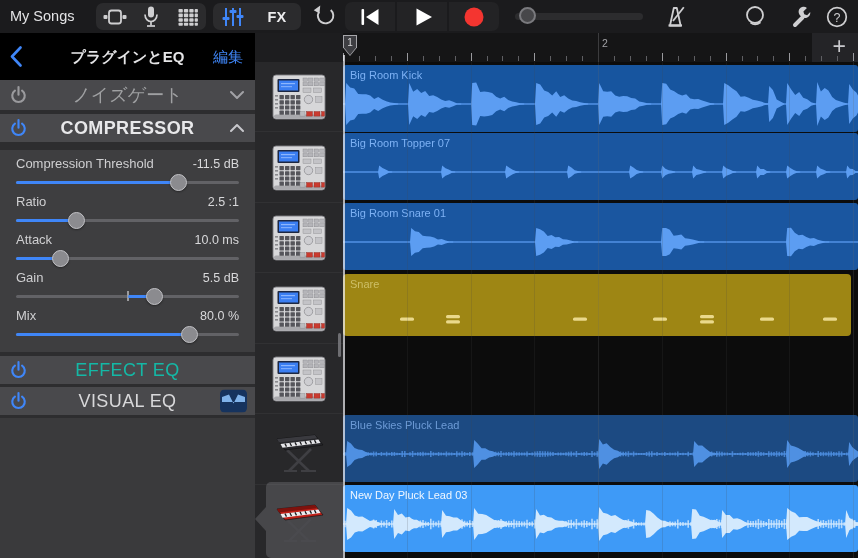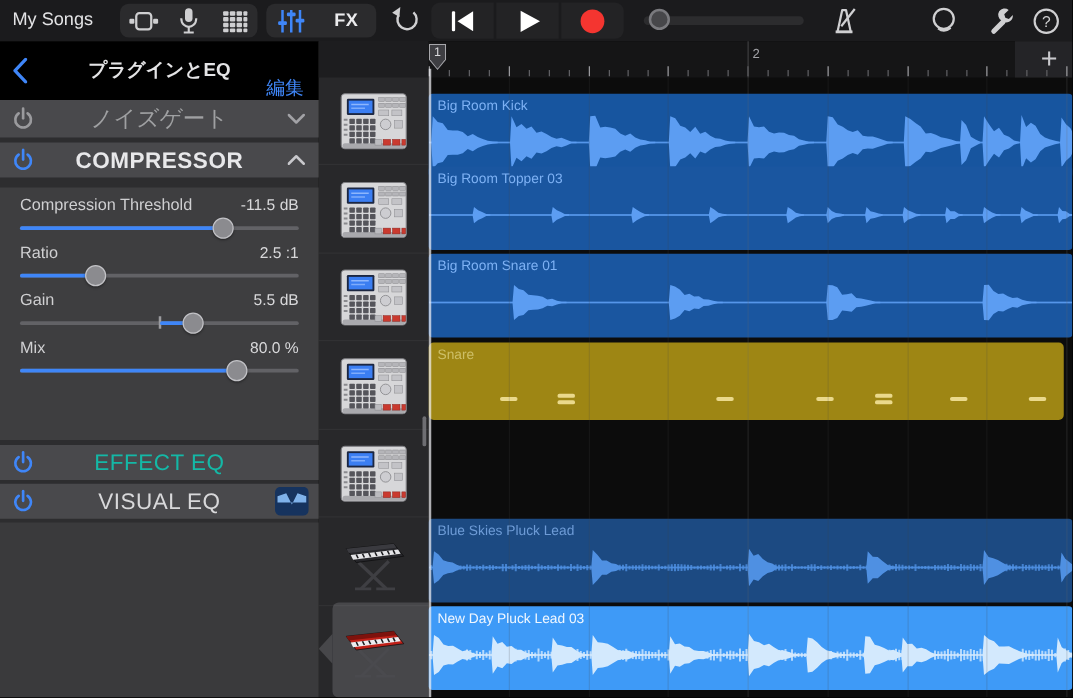--- a/index.html
+++ b/index.html
@@ -25,21 +25,21 @@
                  background:#47474a;border:2px solid #7a7a7e;box-sizing:border-box;}
 
   
   .panel{position:absolute;left:0;top:33px;width:255px;bottom:0;background:#2d2d2f;
          display:flex;flex-direction:column;}
   .phead{height:47px;background:#000000;position:relative;flex:none;}
   .ptitle{position:absolute;left:0;right:0;top:0;height:47px;line-height:47px;
           text-align:center;color:#e4e4e6;font-size:15px;font-weight:700;}
   .backbtn{position:absolute;left:10px;top:13px;cursor:pointer;}
   .editbtn{position:absolute;right:12px;top:0;height:47px;line-height:47px;
-           color:#3f86f8;font-size:15px;cursor:pointer;margin-top:14px;}
+           color:#3f86f8;font-size:15px;cursor:pointer;}
   .prow{position:relative;background:#49494c;flex:none;display:flex;align-items:center;}
   .prow .rlabel{flex:1;text-align:center;font-size:18px;}
   .pwr{position:absolute;left:9px;top:50%;transform:translateY(-50%);display:flex;}
   .chev{position:absolute;right:11px;top:50%;transform:translateY(-50%);display:flex;}
   .params{background:#3e3e40;flex:none;padding:4px 16px 0;box-sizing:border-box;
           margin-bottom:4px;}
   .param{height:38px;position:relative;}
   .phead2{display:flex;justify-content:space-between;align-items:center;height:19px;}
   .plabel{color:#cfcfd1;font-size:13px;}
   .pvalue{color:#d8d8da;font-size:12.5px;}
@@ -273,20 +273,32 @@
         <div class="param">
           <div class="phead2">
       <span class="plabel">Ratio</span>
       <span class="pvalue">2.5 :1</span>
     </div>
     <div class="slider">
       <div class="rail"></div>
 
       <div class="fill" style="left:0%;width:27%"></div>
       <div class="sknob" style="left:calc(27% - 8.5px)"></div>
+    </div>
+        </div>
+        <div class="param">
+          <div class="phead2">
+      <span class="plabel">Attack</span>
+      <span class="pvalue">10.0 ms</span>
+    </div>
+    <div class="slider">
+      <div class="rail"></div>
+
+      <div class="fill" style="left:0%;width:20%"></div>
+      <div class="sknob" style="left:calc(20% - 8.5px)"></div>
     </div>
         </div>
         <div class="param">
           <div class="phead2">
       <span class="plabel">Gain</span>
       <span class="pvalue">5.5 dB</span>
     </div>
     <div class="slider">
       <div class="rail"></div>
       <div class="ctick"></div>
@@ -639,42 +651,42 @@
         <div class="tick" style="left: 478.2px; top: 23px; height: 5px;"></div>
         <div class="tick" style="left: 494.1px; top: 23px; height: 5px;"></div>
         <div class="tick tall" style="left: 510.1px; top: 20px; height: 8px;"></div>
         <div class="barline" style="left: 255px;"></div>
       </div>
     <div class="flag">
       <div class="inner">1</div>
     </div>
     <div class="playhead"></div>
     <div id="lanes">
-        <div class="lane" style="top: 42px;">
+        <div class="lane" style="top: 32px;">
           <div class="region" style="background: rgb(23, 85, 159);">
             <div class="rlabel2" style="color: rgb(125, 177, 244);">Big Room Kick</div>
             <svg class="wave" width="515" height="67" viewBox="0 0 515 67">
               <rect x="0" y="38.3" width="515" height="1.4" fill="#5c9df2" opacity="0.9"></rect>
               <path d="M2,39L3.2,18.0L7.2,22.5L11.2,23.5L15.2,29.0L19.2,29.3L23.2,29.3L27.2,30.5L31.2,33.9L35.2,32.1L39.2,34.6L43.2,36.2L47.2,37.5L51.2,38.1L55.2,38.4L55.2,39L55.2,39.6L51.2,39.9L47.2,40.5L43.2,41.8L39.2,43.4L35.2,45.9L31.2,44.1L27.2,47.5L23.2,48.7L19.2,48.7L15.2,49.0L11.2,54.5L7.2,55.5L3.2,60.0Z" fill="#5c9df2"></path>
               <path d="M65,39L66.2,18.0L70.2,26.8L74.2,24.1L78.2,28.0L82.2,26.1L86.2,31.1L90.2,30.2L94.2,32.1L98.2,34.6L102.2,36.0L106.2,35.2L110.2,36.7L114.2,38.4L118.2,38.4L118.2,39L118.2,39.6L114.2,39.6L110.2,41.3L106.2,42.8L102.2,42.0L98.2,43.4L94.2,45.9L90.2,47.8L86.2,46.9L82.2,51.9L78.2,50.0L74.2,53.9L70.2,51.2L66.2,60.0Z" fill="#5c9df2"></path>
               <path d="M128,39L129.2,18.0L133.2,17.6L137.2,27.0L141.2,26.4L145.2,27.0L149.2,27.9L153.2,31.7L157.2,33.5L161.2,31.7L165.2,34.9L169.2,36.6L173.2,37.2L177.2,38.3L181.2,38.4L181.2,39L181.2,39.6L177.2,39.7L173.2,40.8L169.2,41.4L165.2,43.1L161.2,46.3L157.2,44.5L153.2,46.3L149.2,50.1L145.2,51.0L141.2,51.6L137.2,51.0L133.2,60.4L129.2,60.0Z" fill="#5c9df2"></path>
               <path d="M192,39L193.2,18.0L197.2,19.5L201.2,25.5L205.2,27.0L209.2,30.5L213.2,26.3L217.2,31.9L221.2,30.3L225.2,33.5L229.2,35.5L233.2,35.9L237.2,37.3L241.2,38.1L245.2,38.4L245.2,39L245.2,39.6L241.2,39.9L237.2,40.7L233.2,42.1L229.2,42.5L225.2,44.5L221.2,47.7L217.2,46.1L213.2,51.7L209.2,47.5L205.2,51.0L201.2,52.5L197.2,58.5L193.2,60.0Z" fill="#5c9df2"></path>
               <path d="M255,39L256.2,18.0L260.2,26.2L264.2,26.7L268.2,26.2L272.2,30.4L276.2,31.8L280.2,31.0L284.2,31.2L288.2,32.9L292.2,33.6L296.2,36.4L300.2,37.3L304.2,38.3L308.2,38.4L308.2,39L308.2,39.6L304.2,39.7L300.2,40.7L296.2,41.6L292.2,44.4L288.2,45.1L284.2,46.8L280.2,47.0L276.2,46.2L272.2,47.6L268.2,51.8L264.2,51.3L260.2,51.8L256.2,60.0Z" fill="#5c9df2"></path>
               <path d="M318,39L319.2,18.0L323.2,18.8L327.2,24.5L331.2,26.3L335.2,29.1L339.2,30.6L343.2,29.2L347.2,33.6L351.2,34.2L355.2,34.1L359.2,35.4L363.2,36.7L367.2,38.1L371.2,38.4L371.2,39L371.2,39.6L367.2,39.9L363.2,41.3L359.2,42.6L355.2,43.9L351.2,43.8L347.2,44.4L343.2,48.8L339.2,47.4L335.2,48.9L331.2,51.7L327.2,53.5L323.2,59.2L319.2,60.0Z" fill="#5c9df2"></path>
               <path d="M380,39L381.2,18.0L385.3,20.2L389.4,23.4L393.5,26.2L397.6,31.7L401.7,31.3L405.7,32.8L409.8,34.7L413.9,35.6L418.0,36.6L422.1,37.9L426.2,38.4L426.2,39L426.2,39.6L422.1,40.1L418.0,41.4L413.9,42.4L409.8,43.3L405.7,45.2L401.7,46.7L397.6,46.3L393.5,51.8L389.4,54.6L385.3,57.8L381.2,60.0Z" fill="#5c9df2"></path>
               <path d="M425,39L426.2,21.0L429.9,24.9L433.7,34.4L437.4,36.5L441.2,38.4L441.2,39L441.2,39.6L437.4,41.5L433.7,43.6L429.9,53.1L426.2,57.0Z" fill="#5c9df2"></path>
               <path d="M443,39L444.2,18.0L448.2,24.4L452.2,30.0L456.2,27.1L460.2,32.8L464.2,34.3L468.2,37.3L472.2,38.4L472.2,39L472.2,39.6L468.2,40.7L464.2,43.7L460.2,45.2L456.2,50.9L452.2,48.0L448.2,53.6L444.2,60.0Z" fill="#5c9df2"></path>
               <path d="M473,39L474.2,17.0L477.9,26.5L481.7,23.1L485.4,25.6L489.2,32.1L492.9,35.0L496.7,36.3L500.4,37.4L504.2,38.4L504.2,39L504.2,39.6L500.4,40.6L496.7,41.7L492.9,43.0L489.2,45.9L485.4,52.4L481.7,54.9L477.9,51.5L474.2,61.0Z" fill="#5c9df2"></path>
               <path d="M505,39L506.2,19.0L509.8,24.4L513.4,27.6L517.0,34.4L520.6,36.2L524.2,38.4L524.2,39L524.2,39.6L520.6,41.8L517.0,43.6L513.4,50.4L509.8,53.6L506.2,59.0Z" fill="#5c9df2"></path>
             </svg>
           </div>
         </div>
         <div class="lane" style="top: 99.5px;">
           <div class="region" style="background: rgb(26, 86, 160);">
-            <div class="rlabel2" style="color: rgb(125, 177, 244);">Big Room Topper 03</div>
+            <div class="rlabel2" style="color: rgb(125, 177, 244);">Big Room Topper 07</div>
             <svg class="wave" width="515" height="67" viewBox="0 0 515 67">
               <rect x="0" y="38.3" width="515" height="1.4" fill="#5c9df2" opacity="0.9"></rect>
               <path d="M35,39L36.2,32.5L39.5,35.1L42.7,36.5L46.0,38.2L49.2,38.4L49.2,39L49.2,39.6L46.0,39.8L42.7,41.5L39.5,42.9L36.2,45.5Z" fill="#5c9df2"></path>
               <path d="M98,39L99.2,32.5L102.5,35.2L105.7,36.6L109.0,38.3L112.2,38.4L112.2,39L112.2,39.6L109.0,39.7L105.7,41.4L102.5,42.8L99.2,45.5Z" fill="#5c9df2"></path>
               <path d="M162,39L163.2,32.5L166.4,34.8L169.7,36.7L172.9,38.1L176.2,38.4L176.2,39L176.2,39.6L172.9,39.9L169.7,41.3L166.4,43.2L163.2,45.5Z" fill="#5c9df2"></path>
               <path d="M224,39L225.2,32.5L228.4,34.6L231.7,37.2L234.9,38.0L238.2,38.4L238.2,39L238.2,39.6L234.9,40.0L231.7,40.8L228.4,43.4L225.2,45.5Z" fill="#5c9df2"></path>
               <path d="M286,39L287.2,32.5L290.4,34.6L293.7,37.1L296.9,38.0L300.2,38.4L300.2,39L300.2,39.6L296.9,40.0L293.7,40.9L290.4,43.4L287.2,45.5Z" fill="#5c9df2"></path>
               <path d="M318,39L319.2,32.5L322.4,35.8L325.7,37.3L328.9,37.7L332.2,38.4L332.2,39L332.2,39.6L328.9,40.3L325.7,40.7L322.4,42.2L319.2,45.5Z" fill="#5c9df2"></path>
               <path d="M349,39L350.2,32.5L353.4,36.0L356.7,36.7L359.9,37.7L363.2,38.4L363.2,39L363.2,39.6L359.9,40.3L356.7,41.3L353.4,42.0L350.2,45.5Z" fill="#5c9df2"></path>
               <path d="M379,39L380.2,32.5L383.4,35.2L386.7,36.5L389.9,37.9L393.2,38.4L393.2,39L393.2,39.6L389.9,40.1L386.7,41.5L383.4,42.8L380.2,45.5Z" fill="#5c9df2"></path>

